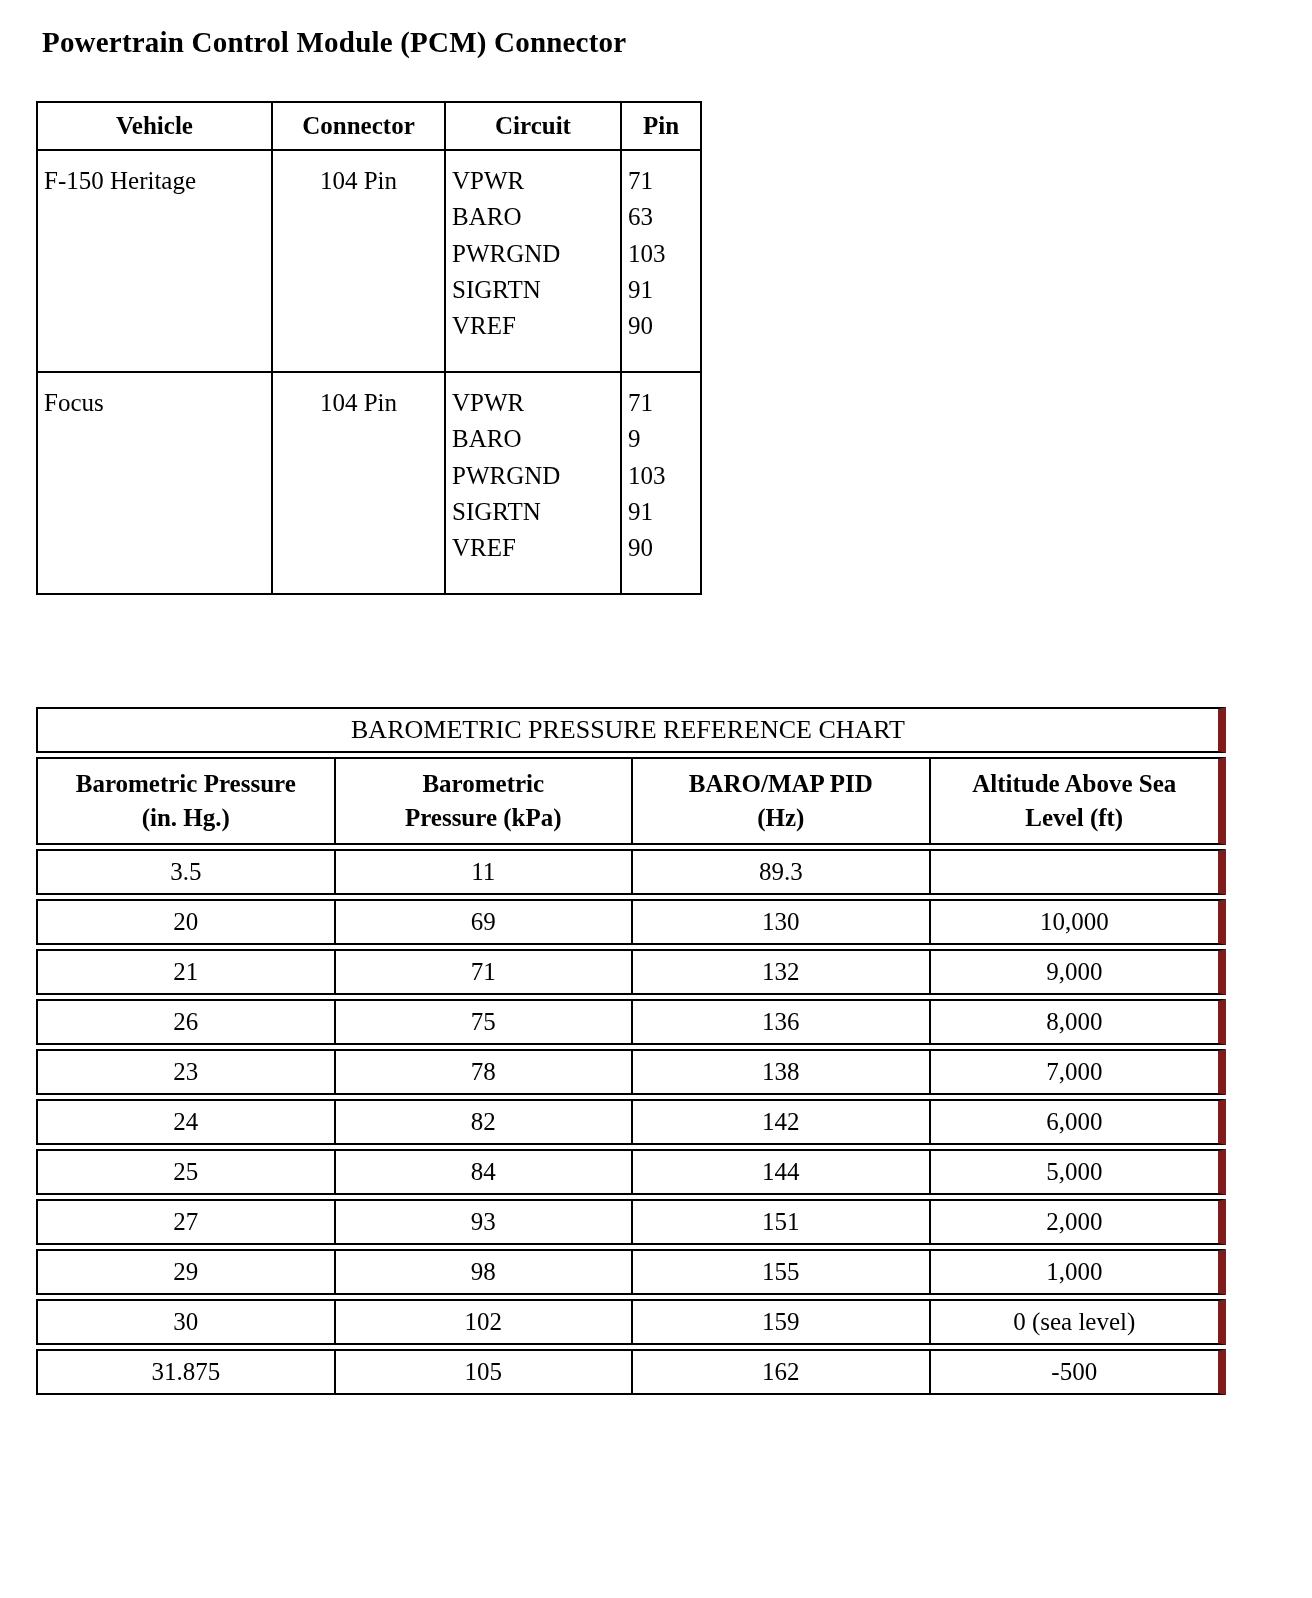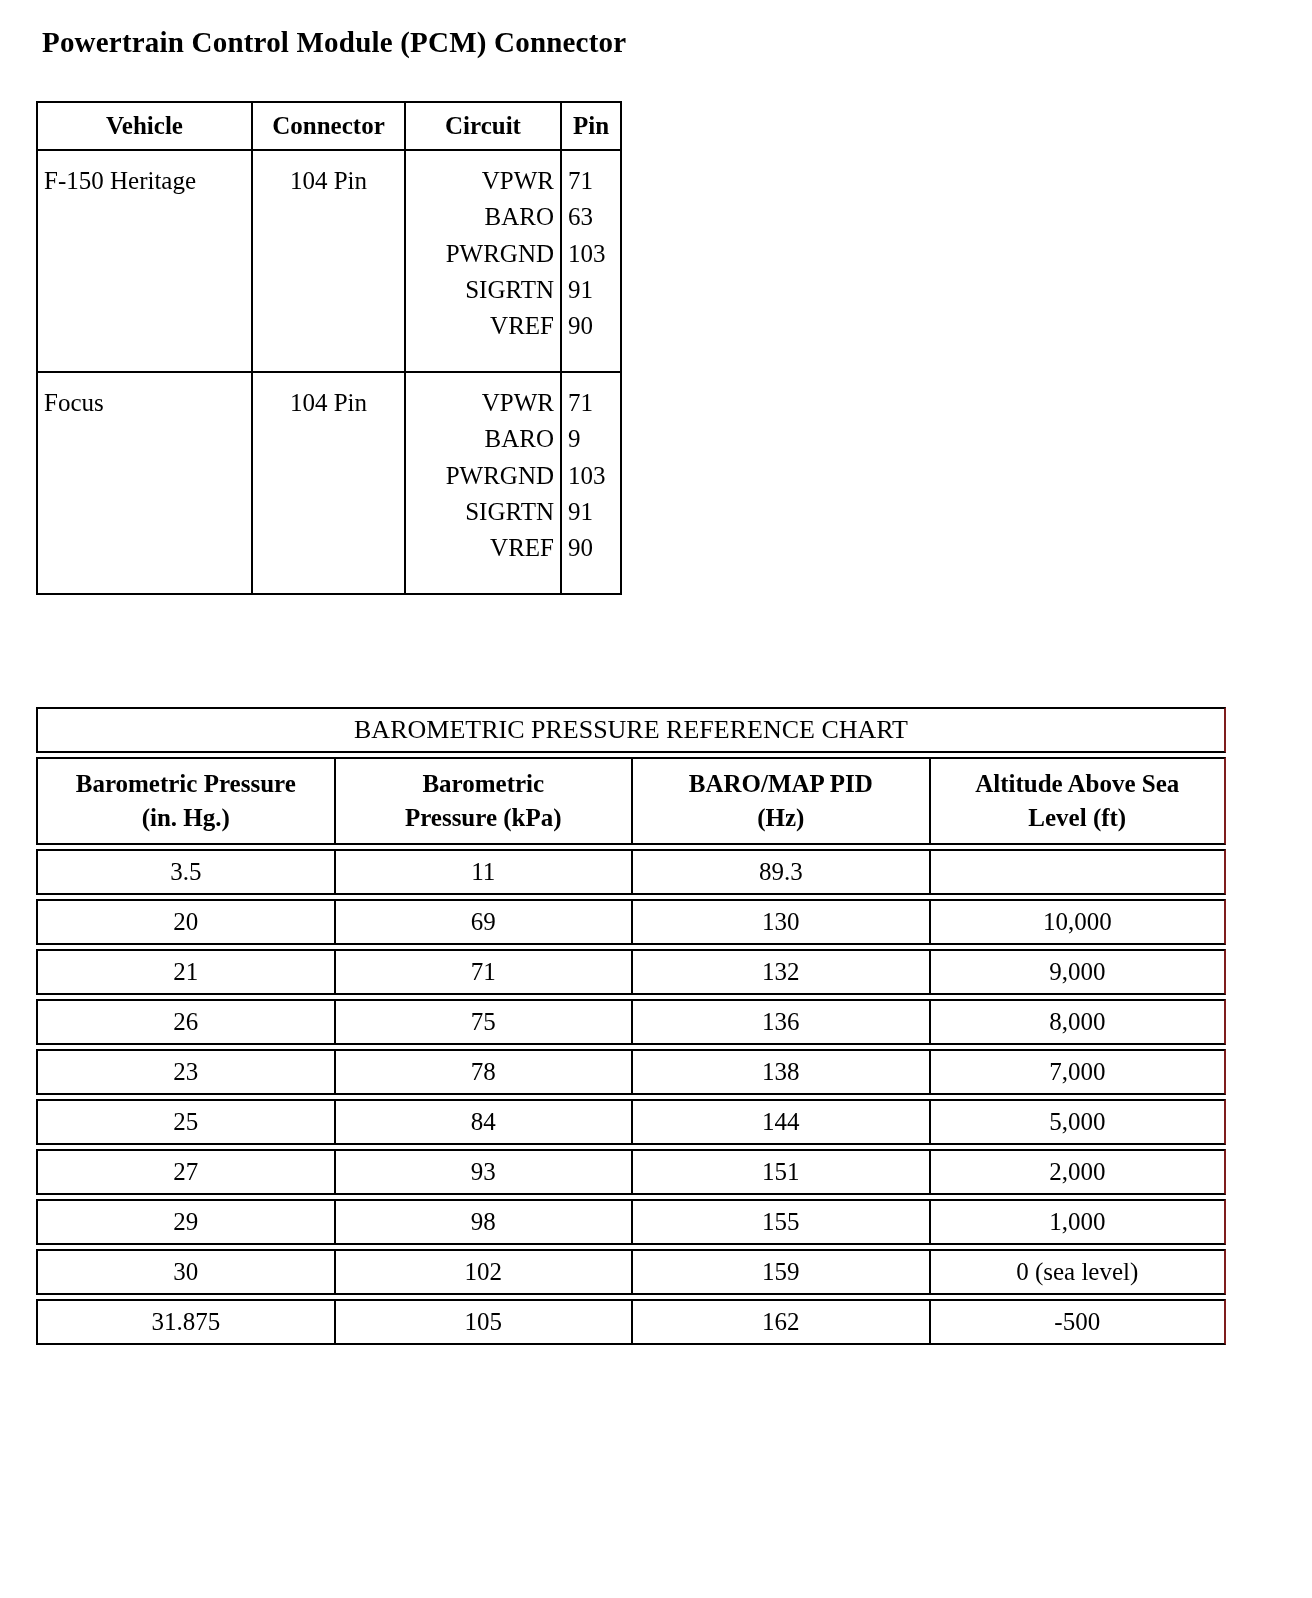--- a/index.html
+++ b/index.html
@@ -39,29 +39,29 @@
     line-height: 1.45;
     padding: 12px 6px;
     vertical-align: top;
     overflow: hidden;
   }
   table.pcm th {
     font-weight: bold;
     text-align: center;
     height: 40px;
     vertical-align: middle;
-    padding: 3px 4px;
+    padding: 3px 14px;
   }
   table.pcm .col-vehicle   { width: 205px; }
   table.pcm .col-connector { width: 143px; }
   table.pcm .col-circuit   { width: 146px; }
   table.pcm .col-pin       { width: 50px;  }
   table.pcm td.vehicle   { text-align: left; }
   table.pcm td.connector { text-align: center; }
-  table.pcm td.circuit   { text-align: right; }
+  table.pcm td.circuit   { text-align: left; }
   table.pcm td.pin       { text-align: left; }
   table.pcm td { height: 196px; }
 
   
   table.baro {
     border-collapse: separate;
     border-spacing: 0 4px;
     margin-top: 108px;
     table-layout: fixed;
     width: 1190px;
@@ -69,21 +69,21 @@
   table.baro th, table.baro td {
     border-top: 2px solid #000000;
     border-bottom: 2px solid #000000;
     border-left: 2px solid #000000;
     font-size: 25px;
     text-align: center;
     padding: 6px 8px;
     box-sizing: border-box;
   }
   table.baro th:last-child, table.baro td:last-child {
-    border-right: 2px solid #7f1d1d;
+    border-right: 8px solid #7f1d1d;
     margin-left: 36px;
   }
   table.baro .chart-title {
     font-weight: normal;
     font-size: 26px;
     height: 46px;
     vertical-align: middle;
   }
   table.baro .head-cell {
     font-weight: bold;
@@ -199,20 +199,26 @@
         <td class="c3">136</td>
         <td class="c4">8,000</td>
       </tr>
       <tr>
         <td class="c1">23</td>
         <td class="c2">78</td>
         <td class="c3">138</td>
         <td class="c4">7,000</td>
       </tr>
       <tr>
+        <td class="c1">24</td>
+        <td class="c2">82</td>
+        <td class="c3">142</td>
+        <td class="c4">6,000</td>
+      </tr>
+      <tr>
         <td class="c1">25</td>
         <td class="c2">84</td>
         <td class="c3">144</td>
         <td class="c4">5,000</td>
       </tr>
       <tr>
         <td class="c1">27</td>
         <td class="c2">93</td>
         <td class="c3">151</td>
         <td class="c4">2,000</td>

